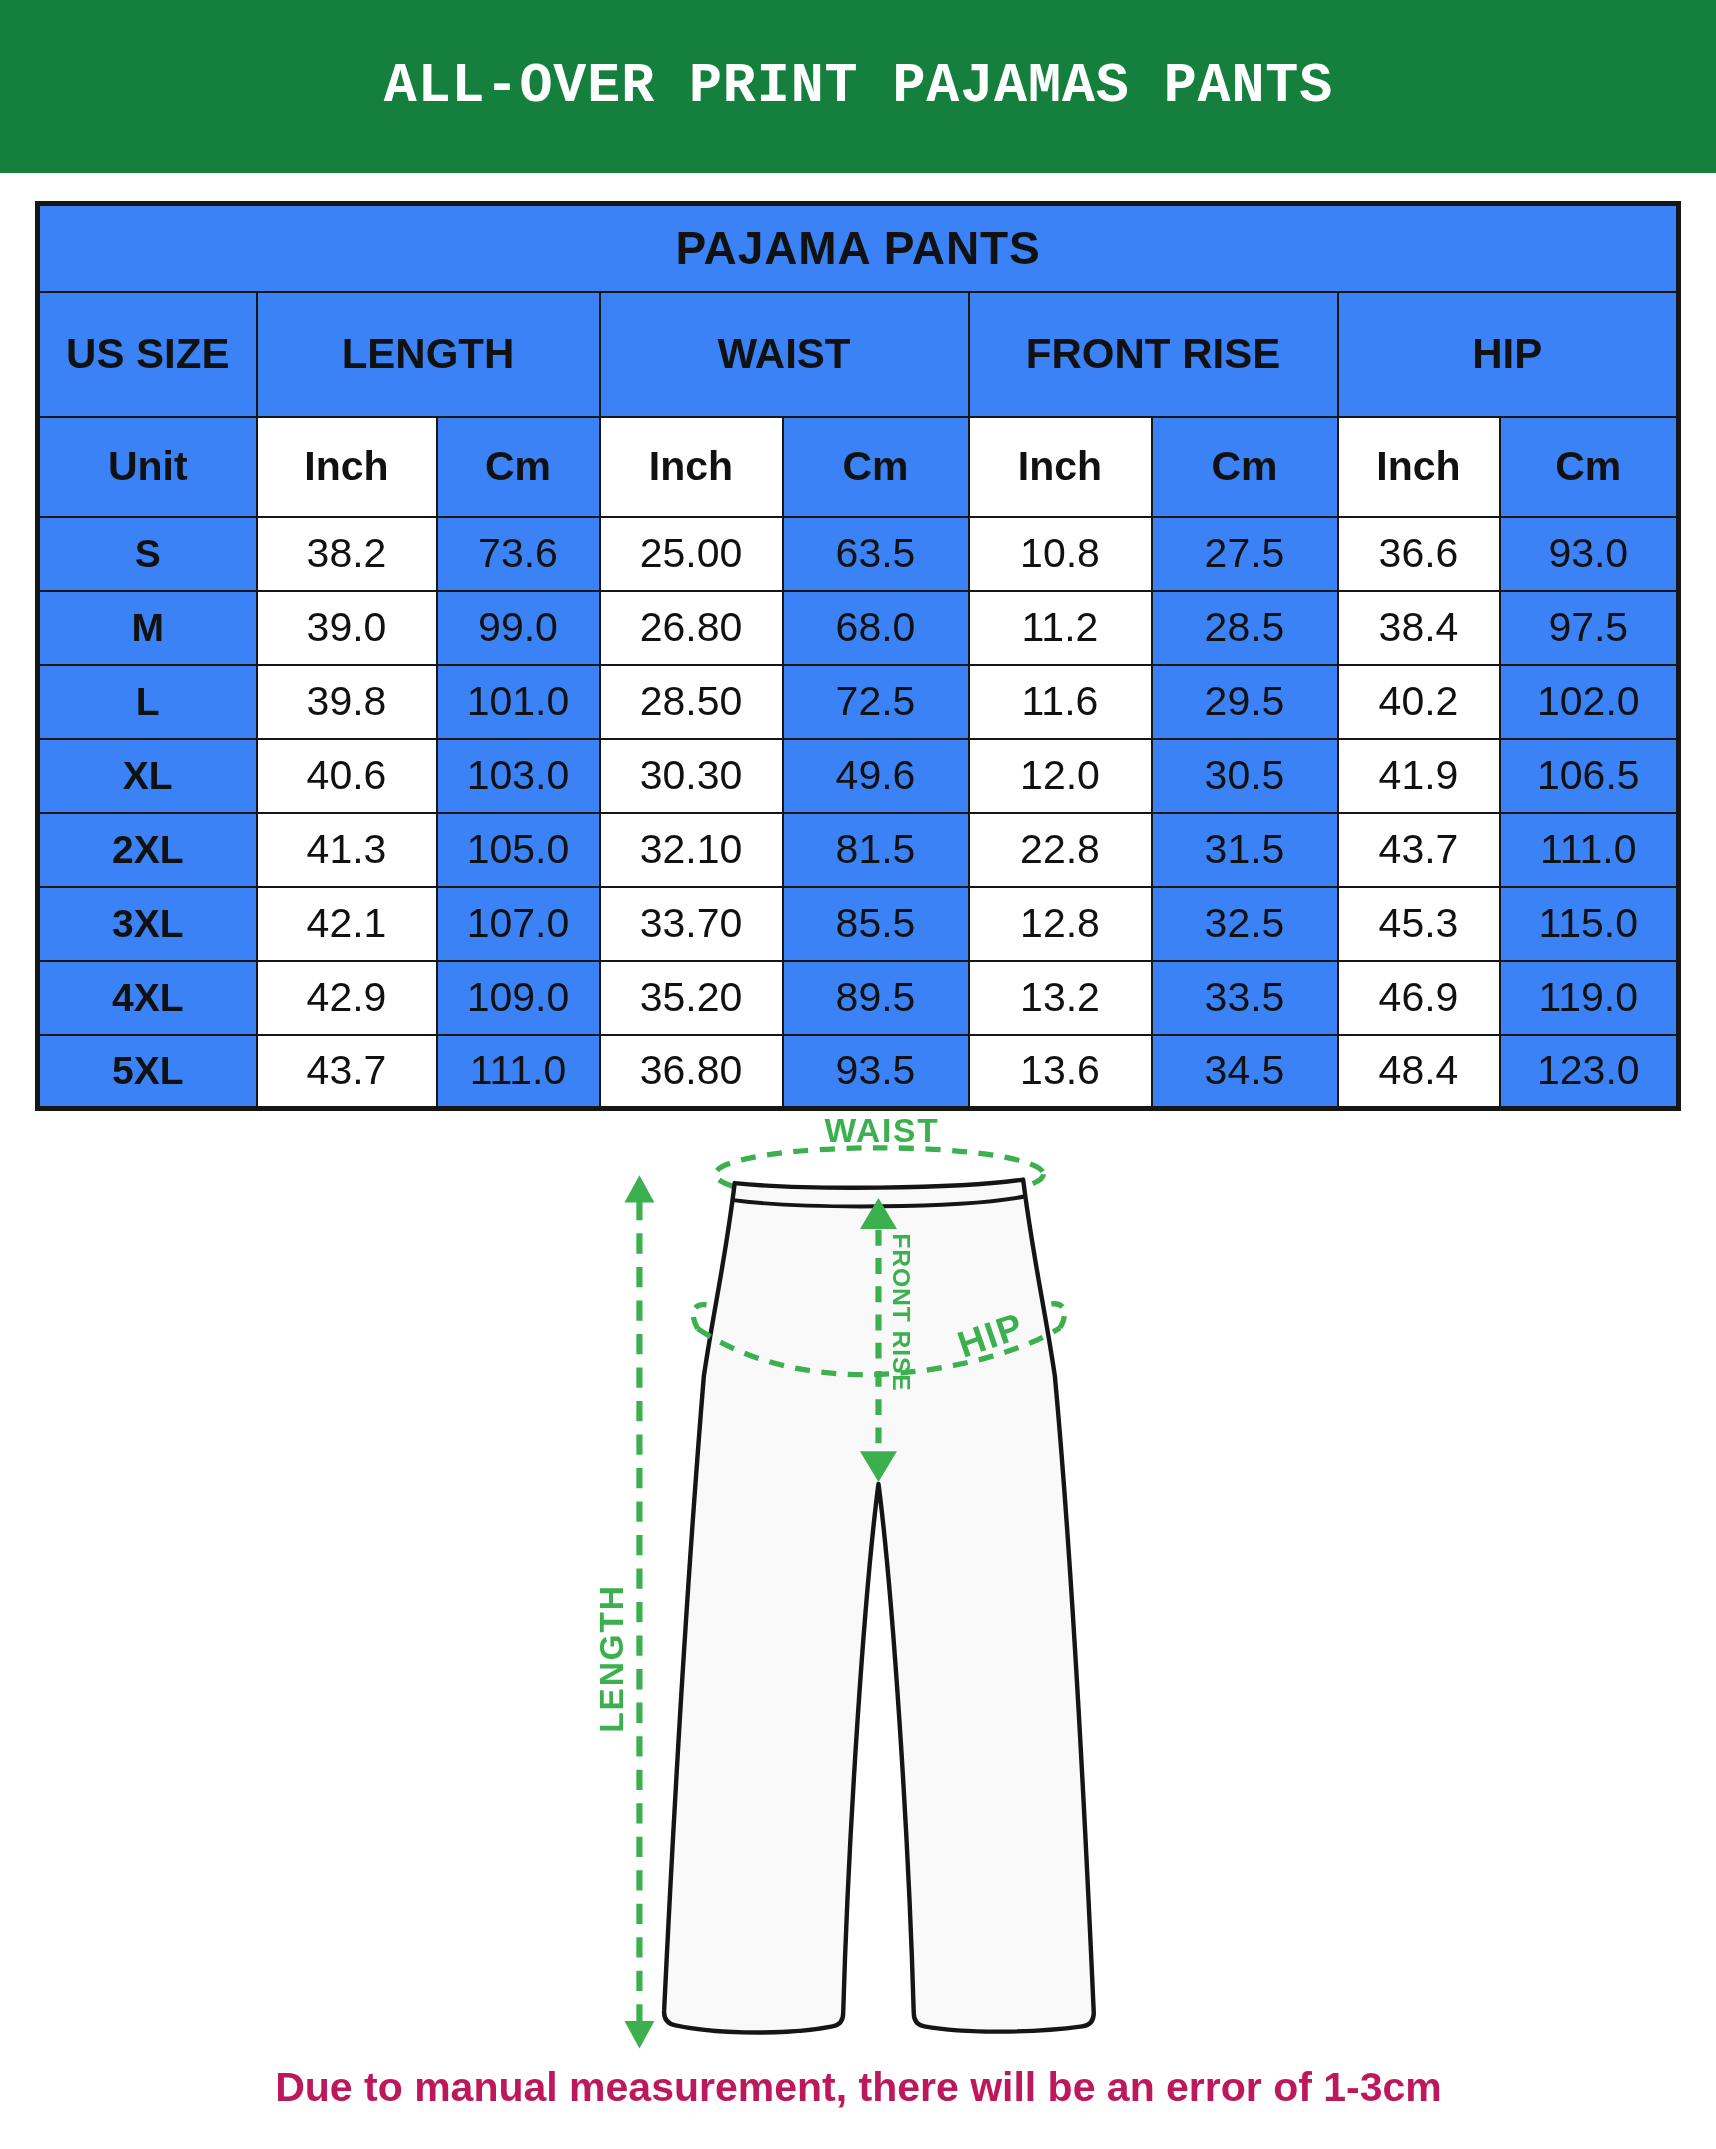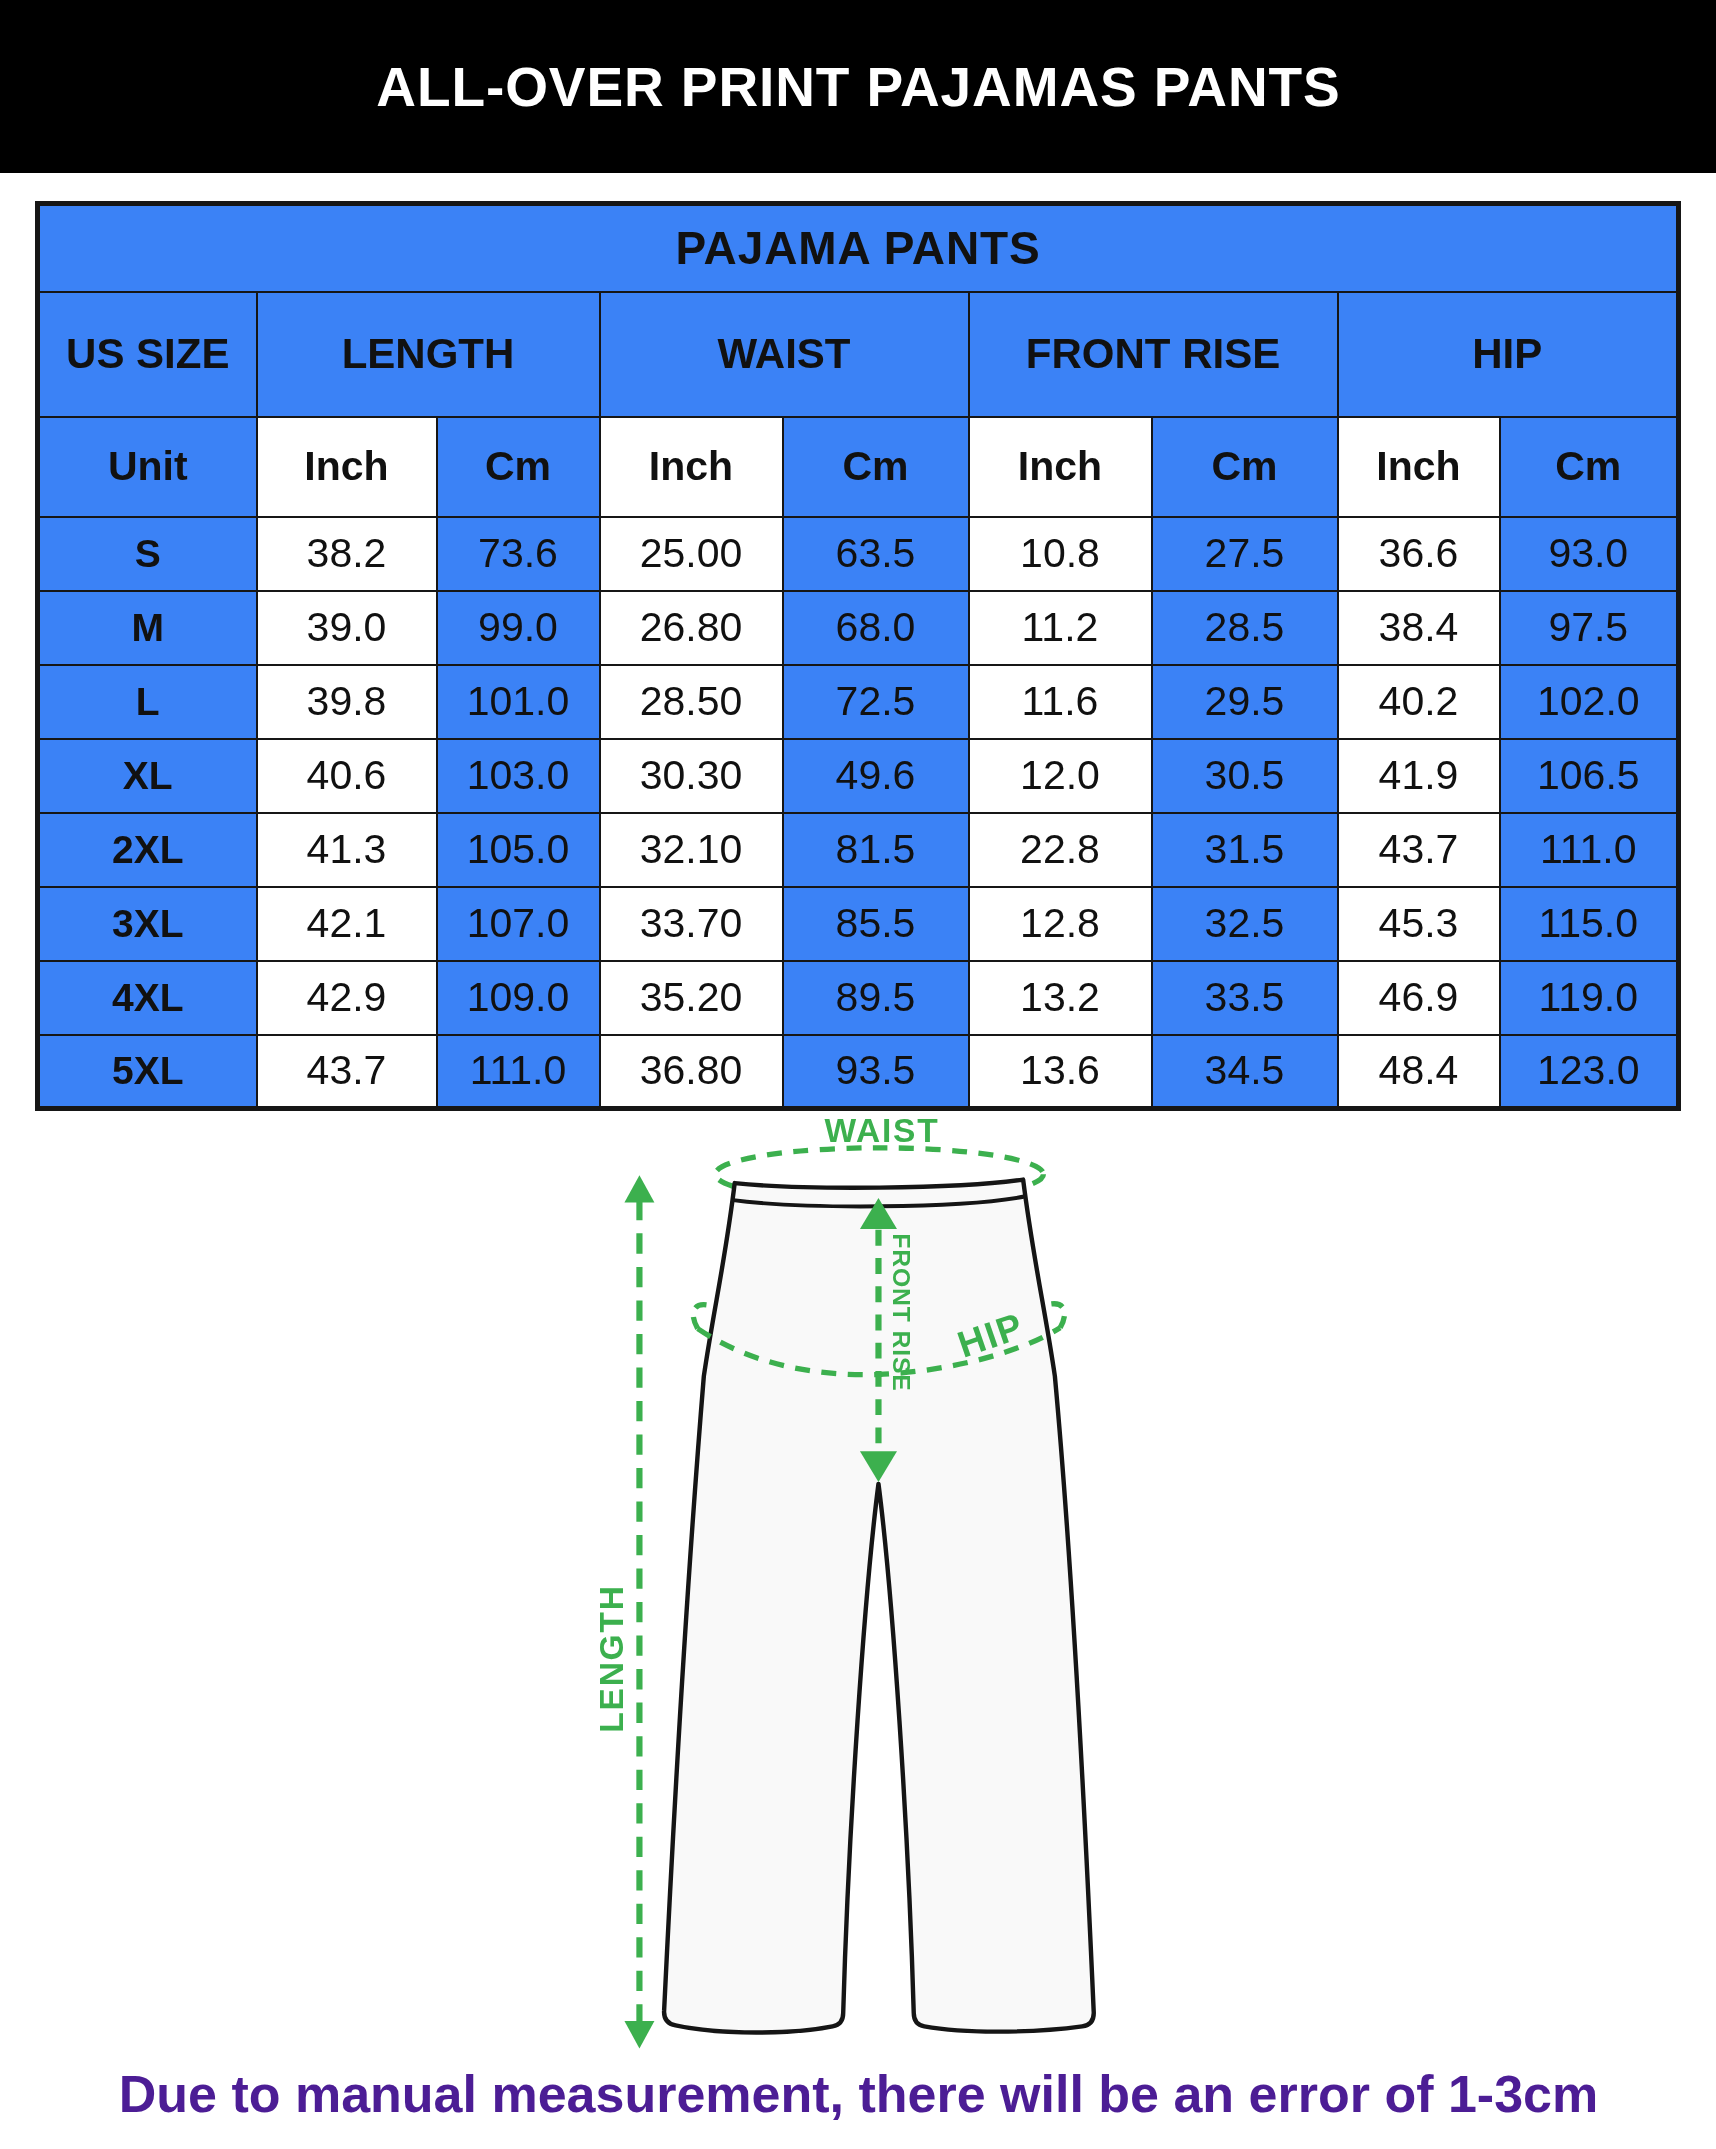--- a/index.html
+++ b/index.html
@@ -1,21 +1,21 @@
 <!DOCTYPE html>
 <html style="font-size:14px"><head>
 <meta charset="utf-8">
 <style>
   html,body{margin:0;padding:0;background:#ffffff;}
   .page{position:relative;width:1717px;height:2149px;background:#ffffff;
         font-family:"Liberation Sans","DejaVu Sans",sans-serif;color:#111;overflow:hidden;}
 
   
-  .banner{position:absolute;left:0;top:0;width:1717px;height:173px;background:#000000;
-          display:flex;align-items:center;justify-content:center;}
+  .banner{position:absolute;left:0;top:0;width:1717px;height:173px;background:#15803d;
+          display:flex;align-items:center;justify-content:center;font-family:Liberation Mono, monospace;}
   .banner h1{margin:0;font-size:55px;font-weight:700;color:#ffffff;letter-spacing:0.9px;}
 
   
   table.size-chart{position:absolute;left:35px;top:201px;width:1641px;border-collapse:collapse;
                    table-layout:fixed;border:5.3px solid #161616;}
   .size-chart td,.size-chart th{border:2.6px solid #161616;text-align:center;vertical-align:middle;
                    padding:0;overflow:hidden;}
   .c-gray{background:#3b82f6;}
   .c-white{background:#ffffff;margin-left:44px;}
   .row-title{height:88px;}
@@ -26,21 +26,21 @@
   .row-units td{font-size:41px;font-weight:700;}
   .row-data{height:74px;}
   .row-data td{font-size:41px;font-weight:400;}
   .row-data td.size-cell{font-weight:700;font-size:39px;}
 
   
   .diagram-svg{position:absolute;left:529px;top:1094px;width:706px;height:1032px;}
 
   
   .footer-note{position:absolute;left:0;top:2064px;width:1717px;text-align:center;
-               font-size:52px;font-weight:700;color:#4c1d95;}
+               font-size:41px;font-weight:700;color:#be185d;}
 </style>
 </head>
 <body>
 
 <div class="page">
 
   <div class="banner">
     <h1>ALL-OVER PRINT PAJAMAS PANTS</h1>
   </div>
 

